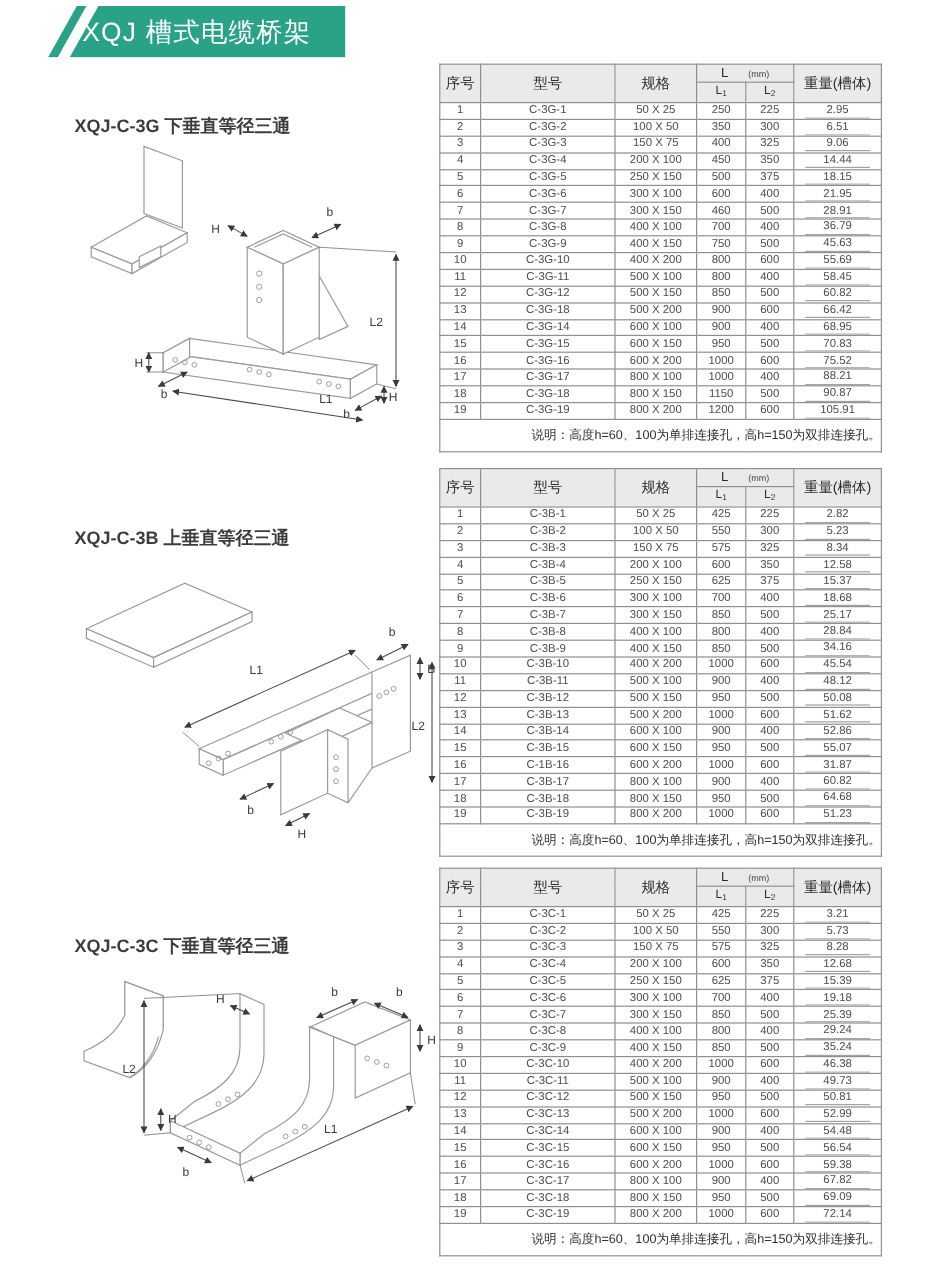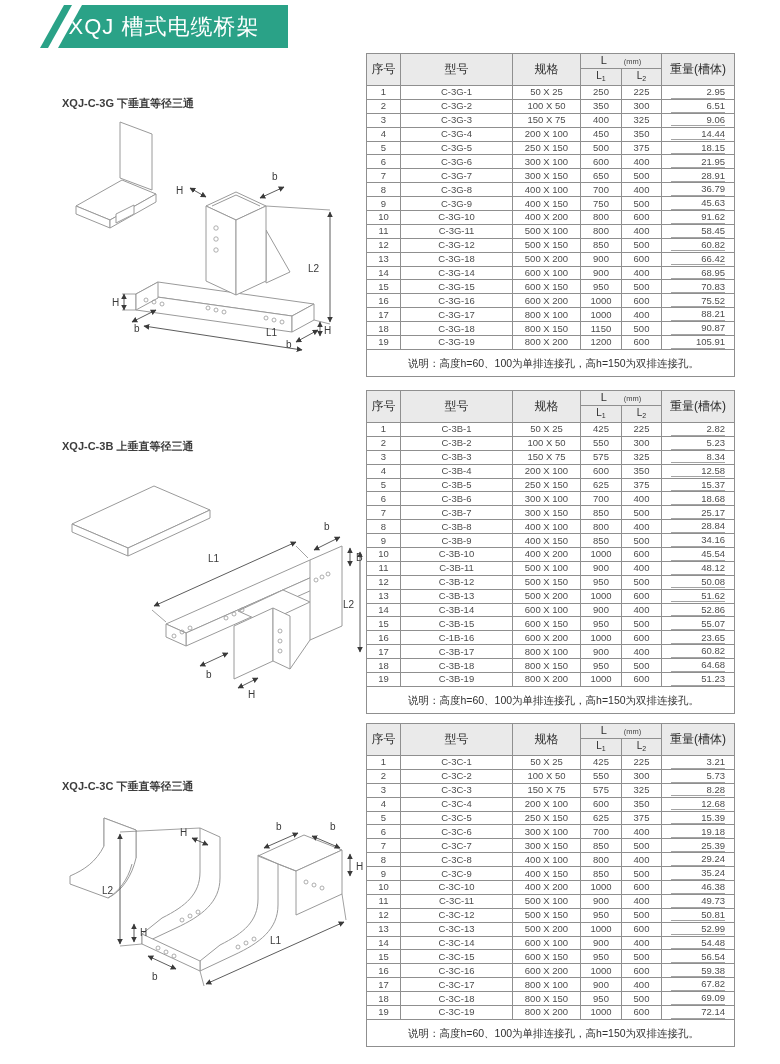--- a/index.html
+++ b/index.html
@@ -10,21 +10,21 @@
   }
   
   .banner{position:absolute;left:40px;top:5px;width:248px;height:43px;}
   .banner-sliver{position:absolute;left:0;top:0;width:40px;height:43px;
     background:#2aa287;clip-path:polygon(24px 0,32px 0,8px 100%,0 100%);}
   .banner-main{position:absolute;left:0;top:0;width:248px;height:43px;
     background:#2aa287;clip-path:polygon(42px 0,100% 0,100% 100%,18px 100%);
     color:#fff;font-size:22px;line-height:43px;padding-left:0;
     text-align:center;letter-spacing:1px;}
   
-  .sec-label{position:absolute;left:62px;font-size:11px;font-weight:700;color:#3c3c3c;}
+  .sec-label{position:absolute;left:62px;font-size:15px;font-weight:700;color:#3c3c3c;}
   .lbl-1{top:96px;} .lbl-2{top:439px;} .lbl-3{top:779px;text-align:right;}
   .drawing{position:absolute;left:58px;}
   .dwg-1{top:110px;} .dwg-2{top:456px;} .dwg-3{top:792px;}
   .body-line{stroke:#9a9a9a;stroke-width:1;fill:#ffffff;}
   .body-open{stroke:#9a9a9a;stroke-width:1;fill:none;}
   .hole{stroke:#9a9a9a;stroke-width:0.8;fill:none;}
   .dim{stroke:#4a4a4a;stroke-width:0.9;fill:none;}
   .ext{stroke:#7a7a7a;stroke-width:0.7;fill:none;}
   .dlabel{font-size:10px;fill:#3a3a3a;}
   
@@ -33,23 +33,23 @@
   .tbl-1{top:53px;} .tbl-2{top:390px;} .tbl-3{top:723px;}
   .spec-table th,.spec-table td{border:1px solid #8f8f8f;text-align:center;
     padding:0;overflow:hidden;white-space:nowrap;}
   .spec-table th{background:#eaeaea;color:#2e2e2e;font-weight:400;
     font-size:12px;height:14px;line-height:13px;}
   .spec-table th.lmm{font-size:11px;}
   .spec-table th .unit{font-size:7.5px;color:#444;margin-left:14px;}
   .spec-table th.lsub{font-size:10px;}
   .subn{font-size:7px;vertical-align:-2px;}
   .spec-table td{color:#4d4d4d;font-size:9.5px;height:12.9px;line-height:12px;}
-  .wt{display:inline-block;min-width:54px;text-align:right;
+  .wt{display:inline-block;min-width:54px;text-align:center;
     border-bottom:1px solid #a3a3a3;line-height:11.5px;}
-  .note-row td{height:26px;text-align:center;padding-left:6px;font-size:10.5px;
+  .note-row td{height:26px;text-align:right;padding-left:6px;font-size:10.5px;
     color:#2f2f2f;line-height:26px;}
 </style>
 </head>
 <body>
 
 <div class="banner">
   <div class="banner-sliver"></div>
   <div class="banner-main">XQJ 槽式电缆桥架</div>
 </div>
 
@@ -293,21 +293,21 @@
         <td>C-3G-6</td>
         <td>300 X 100</td>
         <td>600</td>
         <td>400</td>
         <td><span class="wt">21.95</span></td>
       </tr>
       <tr>
         <td>7</td>
         <td>C-3G-7</td>
         <td>300 X 150</td>
-        <td>650</td>
+        <td>460</td>
         <td>500</td>
         <td><span class="wt">28.91</span></td>
       </tr>
       <tr>
         <td>8</td>
         <td>C-3G-8</td>
         <td>400 X 100</td>
         <td>700</td>
         <td>400</td>
         <td><span class="wt">36.79</span></td>
@@ -319,21 +319,21 @@
         <td>750</td>
         <td>500</td>
         <td><span class="wt">45.63</span></td>
       </tr>
       <tr>
         <td>10</td>
         <td>C-3G-10</td>
         <td>400 X 200</td>
         <td>800</td>
         <td>600</td>
-        <td><span class="wt">91.62</span></td>
+        <td><span class="wt">55.69</span></td>
       </tr>
       <tr>
         <td>11</td>
         <td>C-3G-11</td>
         <td>500 X 100</td>
         <td>800</td>
         <td>400</td>
         <td><span class="wt">58.45</span></td>
       </tr>
       <tr>
@@ -550,21 +550,21 @@
         <td>950</td>
         <td>500</td>
         <td><span class="wt">55.07</span></td>
       </tr>
       <tr>
         <td>16</td>
         <td>C-1B-16</td>
         <td>600 X 200</td>
         <td>1000</td>
         <td>600</td>
-        <td><span class="wt">23.65</span></td>
+        <td><span class="wt">31.87</span></td>
       </tr>
       <tr>
         <td>17</td>
         <td>C-3B-17</td>
         <td>800 X 100</td>
         <td>900</td>
         <td>400</td>
         <td><span class="wt">60.82</span></td>
       </tr>
       <tr>

